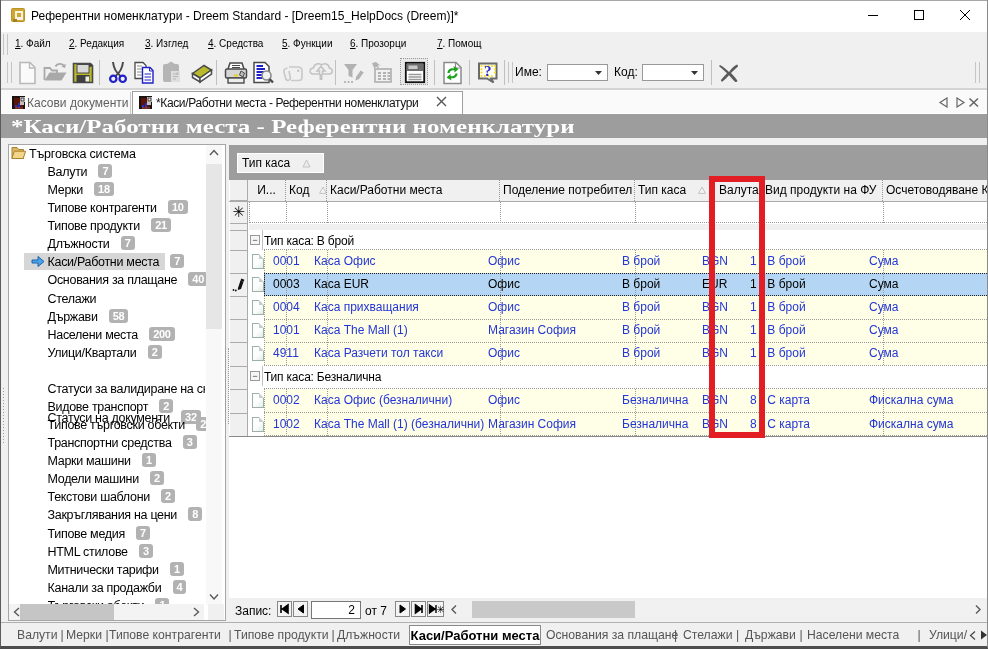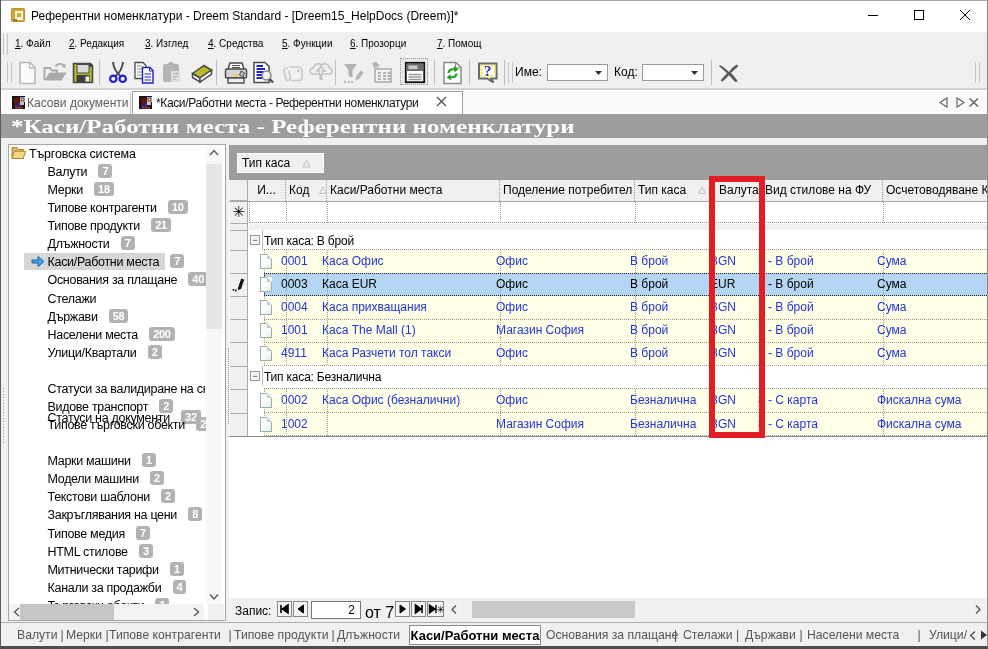--- a/index.html
+++ b/index.html
@@ -32,21 +32,21 @@
 
 #grid { left:228px; top:7px; width:758px; height:592px; background:#fff; }
 #grouppanel { left:0; top:0; width:758px; height:35px; background:#9d9d9d; }
 #groupbox { left:8px; top:8px; width:87px; height:20px; background:#f0f0f0; border:1px solid #fff; font-size:12px; line-height:18px; padding-left:4px; }
 .colhdr { position:absolute; top:0; height:21px; background:#f0f0f0; border-right:1px dotted #9a9a9a; font-size:12px; line-height:20px; padding-left:3px; white-space:nowrap; overflow:hidden; }
 
 #navbar { left:229px; top:598px; width:758px; height:24px; background:#f0f0f0; }
 .navbtn { top:3px; width:15px; height:16px; background:#f4f4f4; border:1px solid #888; }
 .navbtn svg { position:absolute; left:-1px; top:-1px; }
 .colv { width:1px; border-left:1px dotted #9a9a9a; }
-.row { position:absolute; left:27px; width:723px; height:23px; }
+.row { position:absolute; left:19px; width:723px; height:23px; }
 .row span { position:absolute; top:0; font-size:12px; line-height:23px; color:#2336d6; white-space:nowrap; }
 .row.sel span { color:#000; }
 .pic { position:absolute; top:4px; width:12px; height:15px; background:linear-gradient(135deg,#fdfdfd 55%,#e2ece2 100%); border:1px solid #9ab0a8; }
 .pic:before { content:""; position:absolute; right:-1px; top:-1px; border-style:solid; border-width:0 5px 5px 0; border-color:transparent #fff #c2d0c8 transparent; }
 #bottombar { left:1px; top:622px; width:986px; height:24px; background:#f0f0f0; border-top:1px solid #b0b0b0; }
 .btab { position:absolute; top:5px; font-size:12.2px; color:#555; white-space:nowrap; }
 #winborder { left:0; top:0; width:988px; height:649px; border-left:1px solid #5c5c5c; border-right:1px solid #8a8a8a; border-bottom:3px solid #4d4d4d; pointer-events:none; }
 </style>
 </head>
 <body>
@@ -281,20 +281,21 @@
     <div class="titem" style="top:108px;">Каси/Работни места <span class="badge">7</span></div>
     <div class="titem" style="top:126px;">Основания за плащане <span class="badge">40</span></div>
     <div class="titem" style="top:145px;">Стелажи</div>
     <div class="titem" style="top:163px;">Държави <span class="badge">58</span></div>
     <div class="titem" style="top:181px;">Населени места <span class="badge">200</span></div>
     <div class="titem" style="top:199px;">Улици/Квартали <span class="badge">2</span></div>
     <div class="titem" style="top:217px;margin-top:47px;">Статуси на документи <span class="badge">32</span></div>
     <div class="titem" style="top:235px;width:157px;overflow:hidden;">Статуси за валидиране на скл</div>
     <div class="titem" style="top:253px;">Видове транспорт <span class="badge">2</span></div>
     <div class="titem" style="top:271px;">Типове търговски обекти <span class="badge">2</span></div>
+    <div class="titem" style="top:289px;">Транспортни средства <span class="badge">3</span></div>
     <div class="titem" style="top:307px;">Марки машини <span class="badge">1</span></div>
     <div class="titem" style="top:325px;">Модели машини <span class="badge">2</span></div>
     <div class="titem" style="top:343px;">Текстови шаблони <span class="badge">2</span></div>
     <div class="titem" style="top:361px;">Закръглявания на цени <span class="badge">8</span></div>
     <div class="titem" style="top:380px;">Типове медия <span class="badge">7</span></div>
     <div class="titem" style="top:398px;">HTML стилове <span class="badge">3</span></div>
     <div class="titem" style="top:416px;">Митнически тарифи <span class="badge">1</span></div>
     <div class="titem" style="top:434px;">Канали за продажби <span class="badge">4</span></div>
     <div class="titem" style="top:452px;height:8px;overflow:hidden;">Търговски обекти <span class="badge">1</span></div>
 
@@ -330,21 +331,21 @@
     <div class="colhdr" style="left:19px;width:38px;top:35px;text-align:center;padding-left:0;">И...</div>
     <div class="colhdr" style="left:57px;width:41px;top:35px;">Код <svg width="8" height="8" style="margin-left:6px;">
           <path d="M4 1 L7.4 7.4 L0.6 7.4 Z" fill="#f4f4f4" stroke="#c2c2c2"></path>
         </svg></div>
     <div class="colhdr" style="left:98px;width:173px;top:35px;">Каси/Работни места</div>
     <div class="colhdr" style="left:271px;width:135px;top:35px;">Поделение потребител</div>
     <div class="colhdr" style="left:406px;width:77px;top:35px;">Тип каса <svg width="8" height="8" style="margin-left:8px;">
           <path d="M4 1 L7.4 7.4 L0.6 7.4 Z" fill="#f4f4f4" stroke="#c2c2c2"></path>
         </svg></div>
     <div class="colhdr" style="left:483px;width:50px;top:35px;padding-left:7px;">Валута</div>
-    <div class="colhdr" style="left:533px;width:121px;top:35px;">Вид стилове на ФУ</div>
+    <div class="colhdr" style="left:533px;width:121px;top:35px;">Вид продукти на ФУ</div>
     <div class="colhdr" style="left:654px;width:104px;top:35px;border-right:none;">Осчетоводяване К</div>
     <div class="abs" style="left:0;top:56px;width:758px;height:1px;background:#ababab;"></div>
 
     <div class="abs" style="left:1px;top:57px;width:18px;height:234px;background:#f0f0f0;border-right:1px solid #ababab;"></div>
     <div class="abs" style="left:1px;top:78px;width:18px;height:1px;background:#ababab;"></div>
     <div class="abs" style="left:1px;top:85px;width:18px;height:1px;background:#ababab;"></div>
     <div class="abs" style="left:1px;top:105px;width:18px;height:1px;background:#ababab;"></div>
     <div class="abs" style="left:1px;top:128px;width:18px;height:1px;background:#ababab;"></div>
     <div class="abs" style="left:1px;top:151px;width:18px;height:1px;background:#ababab;"></div>
     <div class="abs" style="left:1px;top:174px;width:18px;height:1px;background:#ababab;"></div>
@@ -465,20 +466,21 @@
         <span style="left:66px;">Каса Офис (безналични)</span>
         <span style="left:240px;">Офис</span>
         <span style="left:374px;">Безналична</span>
         <span style="left:454px;">BGN</span>
         <span style="left:502px;">8 - С карта</span>
         <span style="left:621px;">Фискална сума</span>
       </div>
     <div class="row" style="top:268px;">
         <i class="pic" style="left:4px;"></i>
         <span style="left:25px;">1002</span>
+        <span style="left:66px;">Каса The Mall (1) (безналични)</span>
         <span style="left:240px;">Магазин София</span>
         <span style="left:374px;">Безналична</span>
         <span style="left:454px;">BGN</span>
         <span style="left:502px;">8 - С карта</span>
         <span style="left:621px;">Фискална сума</span>
       </div>
 
     <div class="abs" style="left:0;top:291px;width:758px;height:1px;background:#8a8a8a;"></div>
 
     <div class="abs" style="left:480px;top:31px;width:56px;height:262px;border:6px solid #e21d23;"></div>
@@ -491,21 +493,21 @@
       <svg width="15" height="16">
         <path d="M4 4 v8 M11 4 L5.5 8 L11 12 Z" stroke="#000" fill="#000" stroke-width="1.6"></path>
       </svg>
     </div>
   <div class="abs navbtn" style="left:64px;">
       <svg width="15" height="16">
         <path d="M10.5 4 L5 8 L10.5 12 Z" stroke="#000" fill="#000"></path>
       </svg>
     </div>
   <div class="abs" style="left:82px;top:3px;width:50px;height:18px;background:#fff;border:1px solid #777;font-size:12px;line-height:16px;text-align:right;padding-right:5px;">2</div>
-  <div class="abs" style="left:136px;top:6px;font-size:16px;">от 7</div>
+  <div class="abs" style="left:136px;top:6px;font-size:12px;">от 7</div>
   <div class="abs navbtn" style="left:166px;">
       <svg width="15" height="16">
         <path d="M5 4 L10.5 8 L5 12 Z" stroke="#000" fill="#000"></path>
       </svg>
     </div>
   <div class="abs navbtn" style="left:182px;">
       <svg width="15" height="16">
         <path d="M4.5 4 L10 8 L4.5 12 Z M11 4 v8" stroke="#000" fill="#000" stroke-width="1.6"></path>
       </svg>
     </div>

